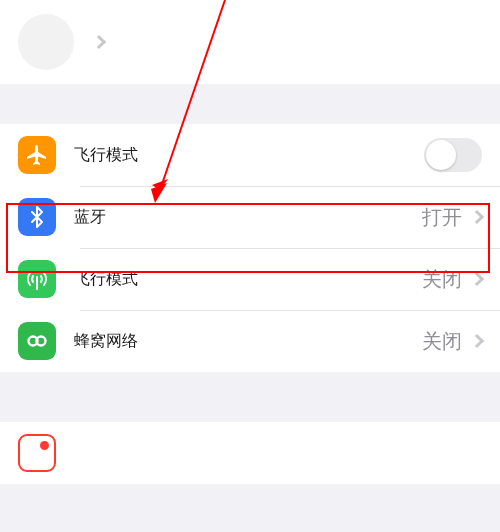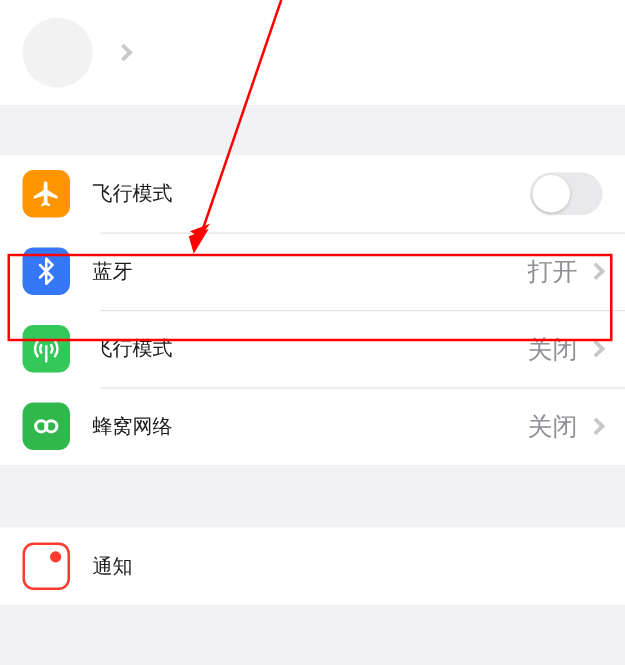--- a/index.html
+++ b/index.html
@@ -193,21 +193,20 @@
   </div>
 </div>
 
 <div class="spacer-lg"></div>
 
 <div class="group">
   <div class="cell">
     <div class="icon-box red-outline">
       <span class="red-dot"></span>
     </div>
-    <span class="label">通知</span>
   </div>
 </div>
 
 <div class="highlight-box"></div>
 <svg class="arrow-svg">
   <line x1="80" y1="0" x2="15" y2="190"></line>
   <polygon points="15,190 7,185 23,179"></polygon>
   <polygon points="10,203 6,189 22,183"></polygon>
 </svg>
 

